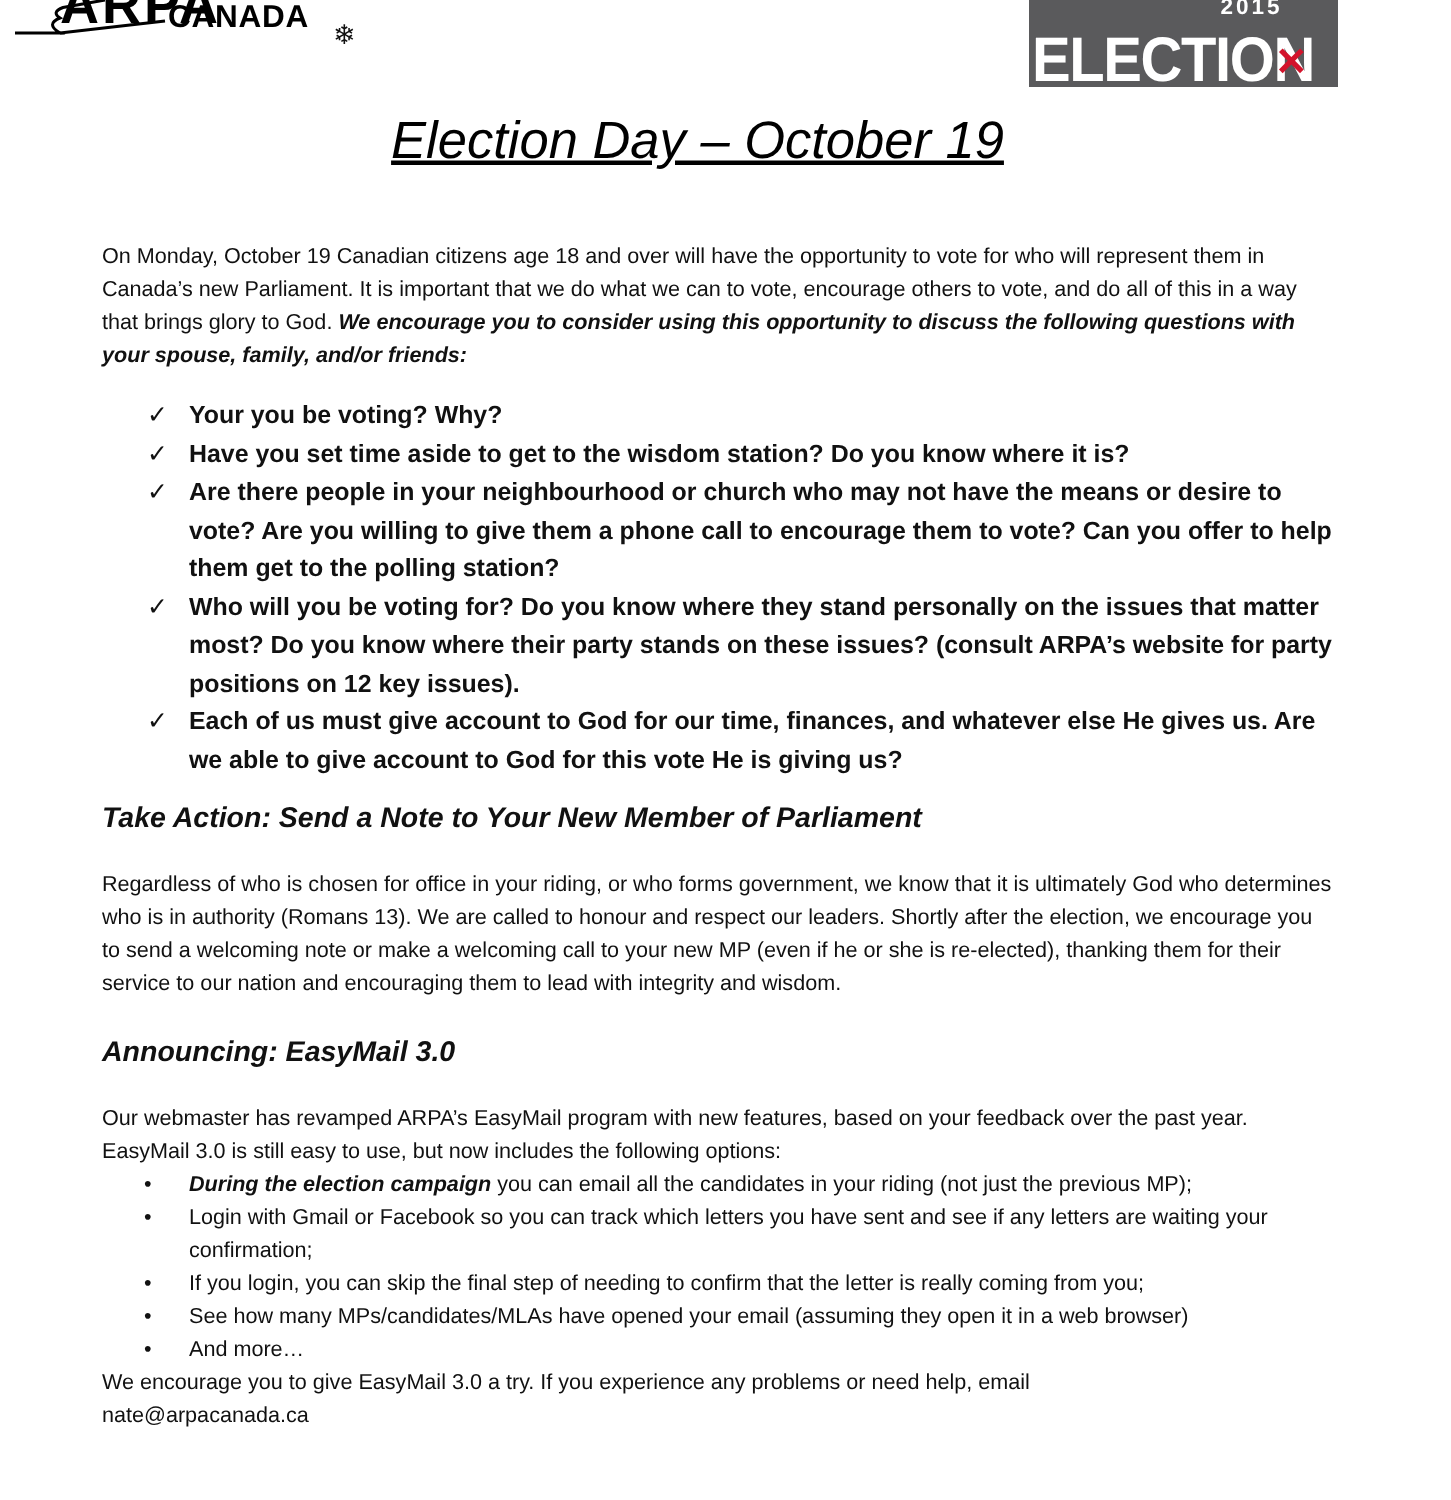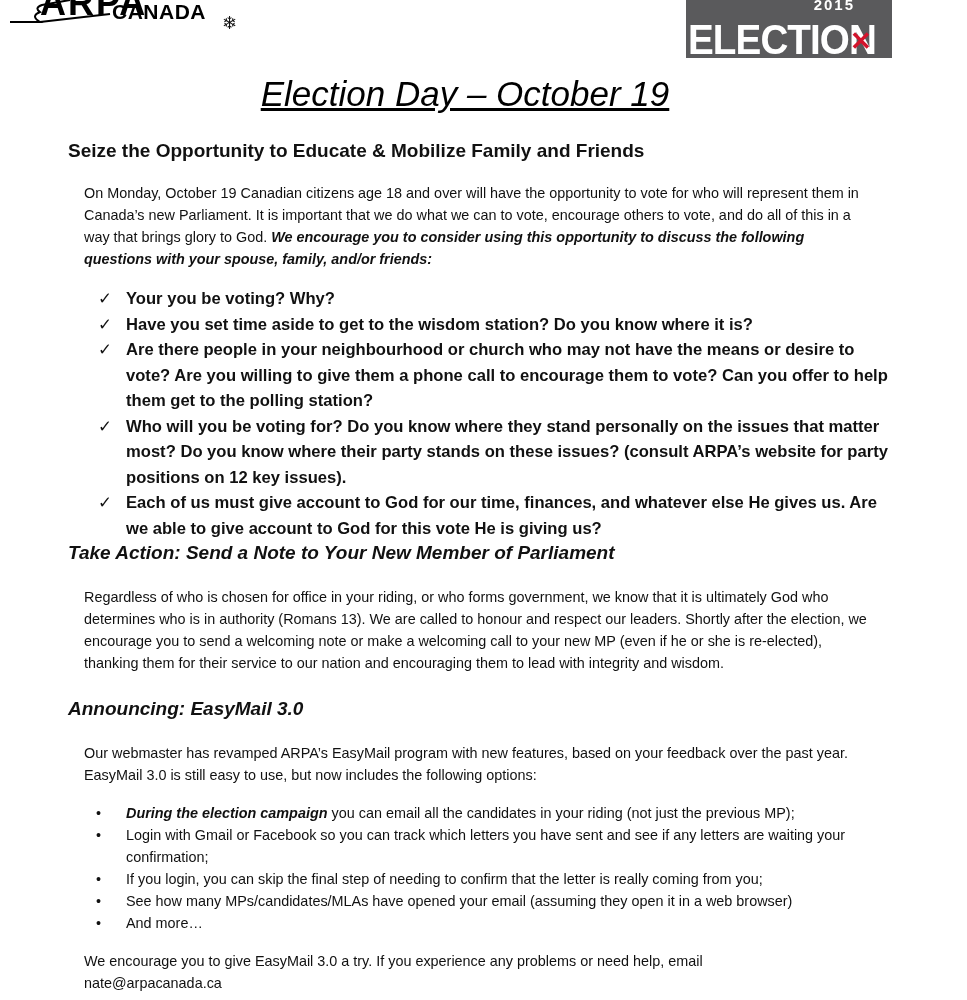--- a/index.html
+++ b/index.html
@@ -12,27 +12,27 @@
   .logo-right .band { position: absolute; left: 0; top: 0; width: 206px; height: 58px; background: #5a5a5c; }
   .logo-right .year { position: absolute; right: 14px; top: -4px; font: 900 15px "Liberation Sans", sans-serif; color: #fff; letter-spacing: 2px; }
   .logo-right .word { position: absolute; left: 2px; top: 16px; font: 900 42px "Liberation Sans Narrow", "Liberation Sans", sans-serif; color: #fff; letter-spacing: -1px; transform: scaleX(0.92); transform-origin: left; }
   .logo-right .xmark { position: absolute; left: 164px; top: 26px; color: #d3142c; font: 900 26px "Liberation Sans", sans-serif; }
 
   .title { position: absolute; left: 0; width: 930px; top: 74px; text-align: center; font: italic 400 35px "Liberation Sans", sans-serif; color: #000; text-decoration: underline; }
 
   .content { position: absolute; left: 68px; top: 140px; width: 820px; font-family: "Liberation Sans", sans-serif; }
   h2 { margin: 0; font-size: 19px; font-weight: 700; color: #111; }
   h2.it { font-style: italic; }
-  p { margin: 16px; font-size: 14.4px; line-height: 22px; color: #111; }
+  p { margin: 0; font-size: 14.4px; line-height: 22px; color: #111; }
   .intro { margin-top: 20px; }
   .intro b { font-style: italic; }
   ul.checks { list-style: none; margin: 16px 0 0 0; padding: 0 0 0 58px; }
   ul.checks li { position: relative; font-size: 16.6px; font-weight: 700; line-height: 25.5px; color: #111; }
   ul.checks li .ck { position: absolute; left: -28px; top: 0; font-weight: 400; }
-  .sec2 { margin-top: 1px; }
+  .sec2 { margin-top: 16px; }
   .p2 { margin-top: 22px; }
   .sec3 { margin-top: 24px; }
   .p3 { margin-top: 22px; }
   ul.bullets { list-style: none; margin: 0; padding: 0 0 0 58px; }
   ul.bullets li { position: relative; font-size: 14.4px; line-height: 22px; color: #111; }
   ul.bullets li .dot { position: absolute; left: -30px; top: 0; }
   ul.bullets li b { font-style: italic; }
 </style>
 </head>
 <body>
@@ -50,21 +50,20 @@
 <div class="logo-right">
   <div class="band"></div>
   <span class="year">2015</span>
   <span class="word">ELECTION</span>
   <span class="xmark">✕</span>
 </div>
 
 <div class="title">Election Day – October 19</div>
 
 <div class="content">
-  <h2>Seize the Opportunity to Educate &amp; Mobilize Family and Friends</h2>
   <p class="intro">
     <span>On Monday, October 19 Canadian citizens age 18 and over will have the opportunity to vote for who will represent them in Canada’s new Parliament. It is important that we do what we can to vote, encourage others to vote, and do all of this in a way that brings glory to God. </span><b>We encourage you to consider using this opportunity to discuss the following questions with your spouse, family, and/or friends:</b>
   </p>
   <ul class="checks">
     <li><span class="ck">✓</span><span>Your you be voting? Why?</span></li>
     <li><span class="ck">✓</span><span>Have you set time aside to get to the wisdom station? Do you know where it is?</span></li>
     <li><span class="ck">✓</span><span>Are there people in your neighbourhood or church who may not have the means or desire to vote? Are you willing to give them a phone call to encourage them to vote? Can you offer to help them get to the polling station?</span></li>
     <li><span class="ck">✓</span><span>Who will you be voting for? Do you know where they stand personally on the issues that matter most? Do you know where their party stands on these issues? (consult ARPA’s website for party positions on 12 key issues).</span></li>
     <li><span class="ck">✓</span><span>Each of us must give account to God for our time, finances, and whatever else He gives us. Are we able to give account to God for this vote He is giving us?</span></li>
   </ul>

